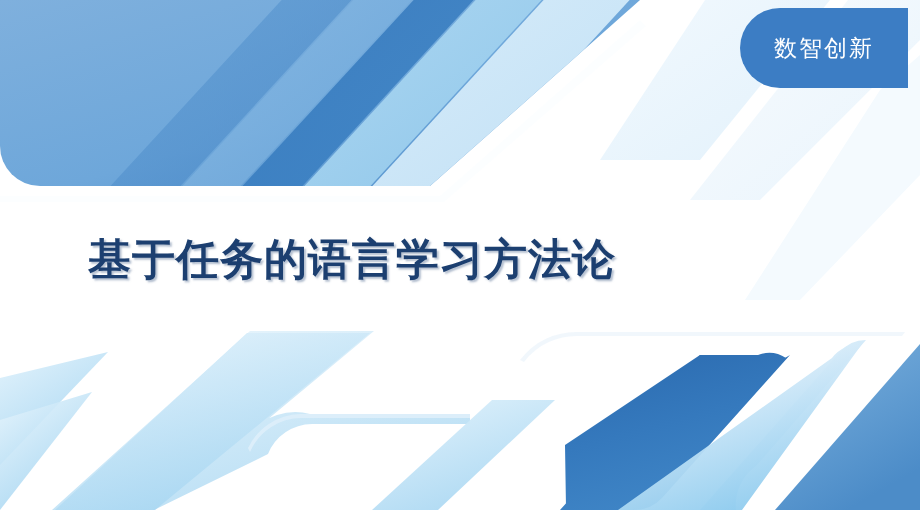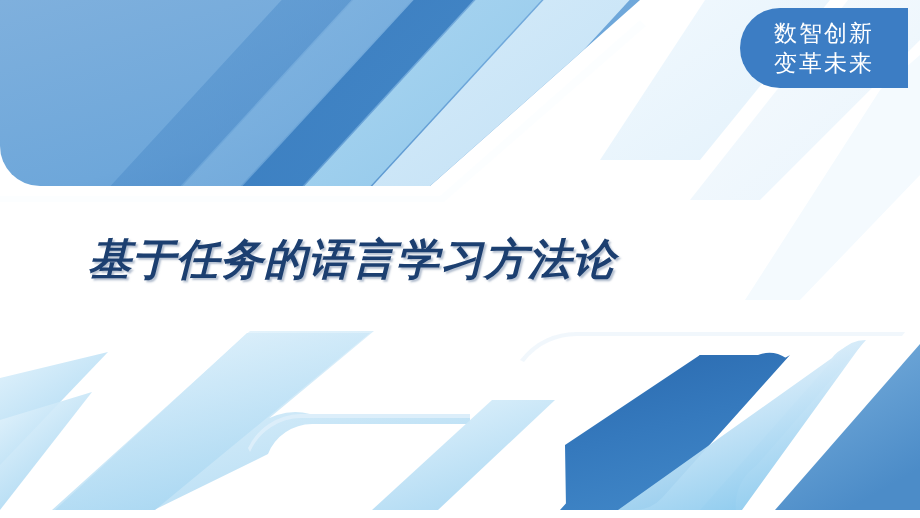--- a/index.html
+++ b/index.html
@@ -50,21 +50,20 @@
     position: absolute;
     left: 88px;
     top: 231px;
     font-size: 43px;
     font-weight: bold;
     color: #1c3f70;
     letter-spacing: 1px;
     white-space: nowrap;
     text-shadow: 2px 2px 2px rgba(120,140,170,0.55);
     z-index: 4;
-    font-style: italic;
   }
 </style>
 </head>
 <body>
 
 <div id="slide">
 
   <svg id="slide-svg" viewBox="0 0 920 518" preserveAspectRatio="none">
     <defs>
       <linearGradient id="gTopPanel" x1="0" y1="0" x2="1" y2="1">
@@ -168,18 +167,17 @@
 
     <g>
       <path d="M700,510 L840,352 A34,34 0 0 1 866,340 L756,466 A48,48 0 0 0 736,510 Z" fill="url(#gCornerPale)"></path>
       <path d="M618,510 L742,510 L862,344 A36,36 0 0 0 832,358 Z" fill="url(#gCornerPale)" opacity="0.95"></path>
       <path d="M775,510 L920,344 L920,510 Z" fill="url(#gCorner)"></path>
     </g>
   </svg>
 
   <div class="badge">
     <div class="badge-line">数智创新</div>
-    <div class="badge-line">变革未来</div>
   </div>
 
   <div class="title">基于任务的语言学习方法论</div>
 
 </div>
 
 </body></html>

